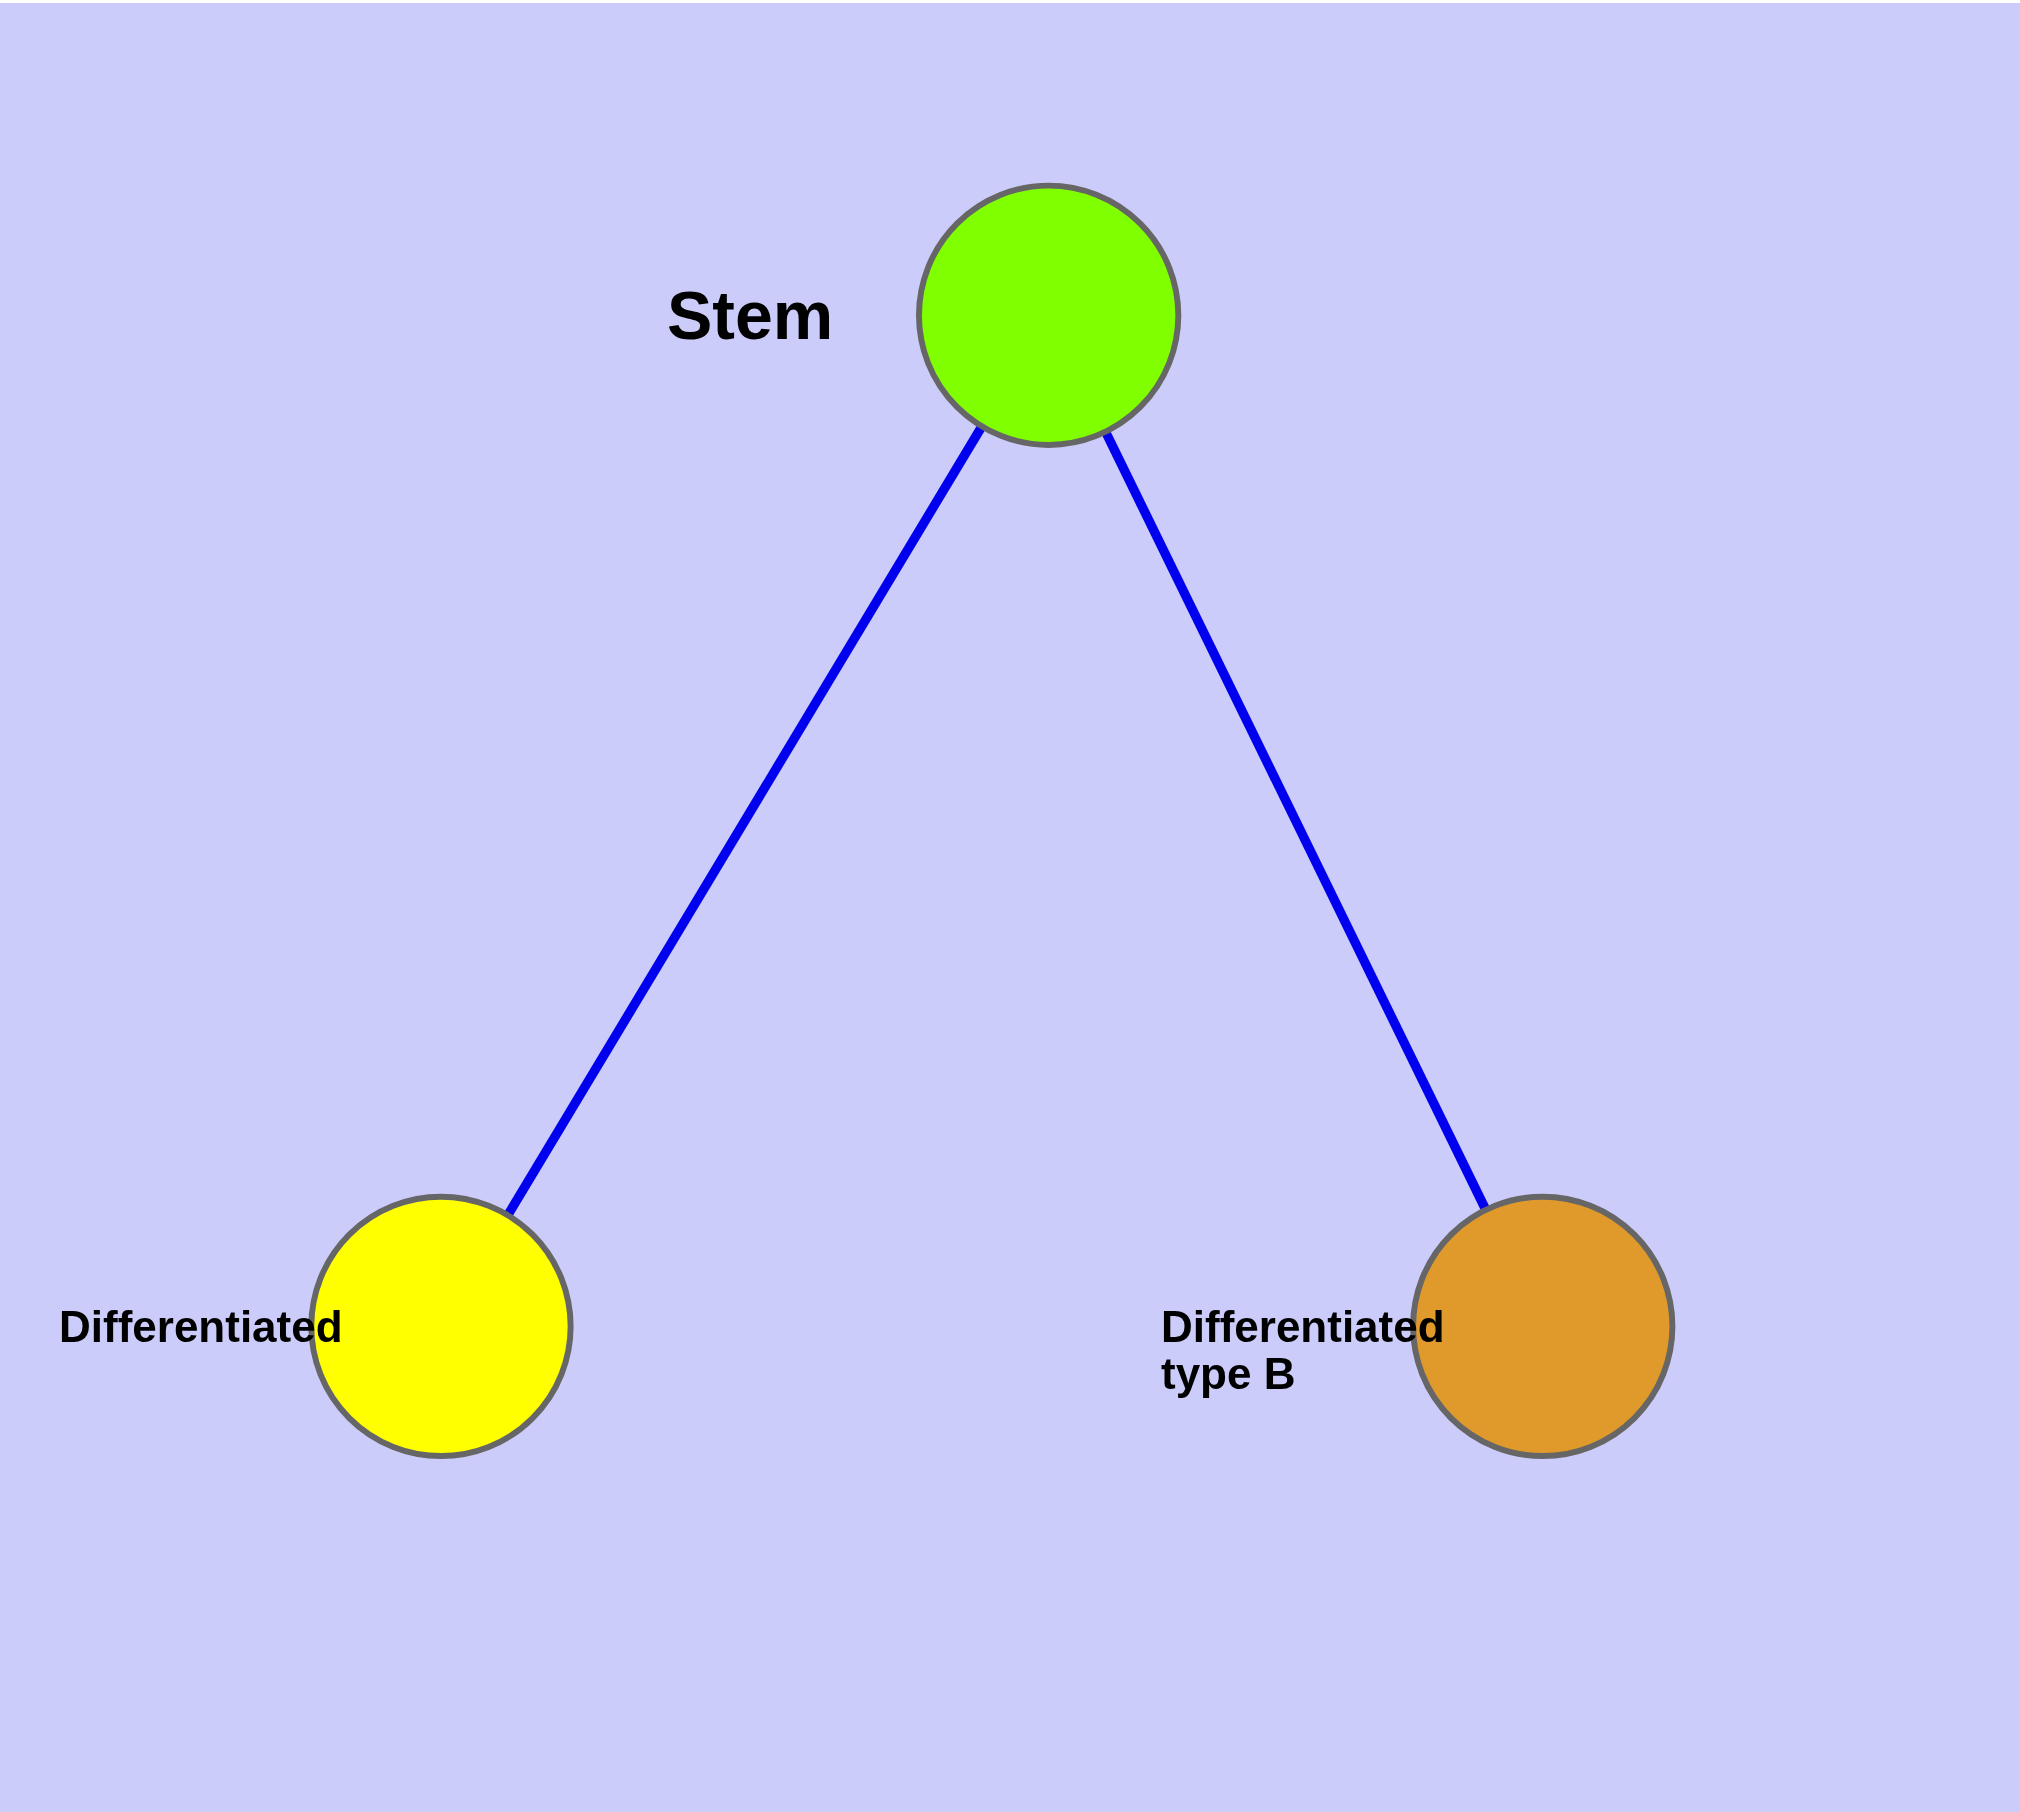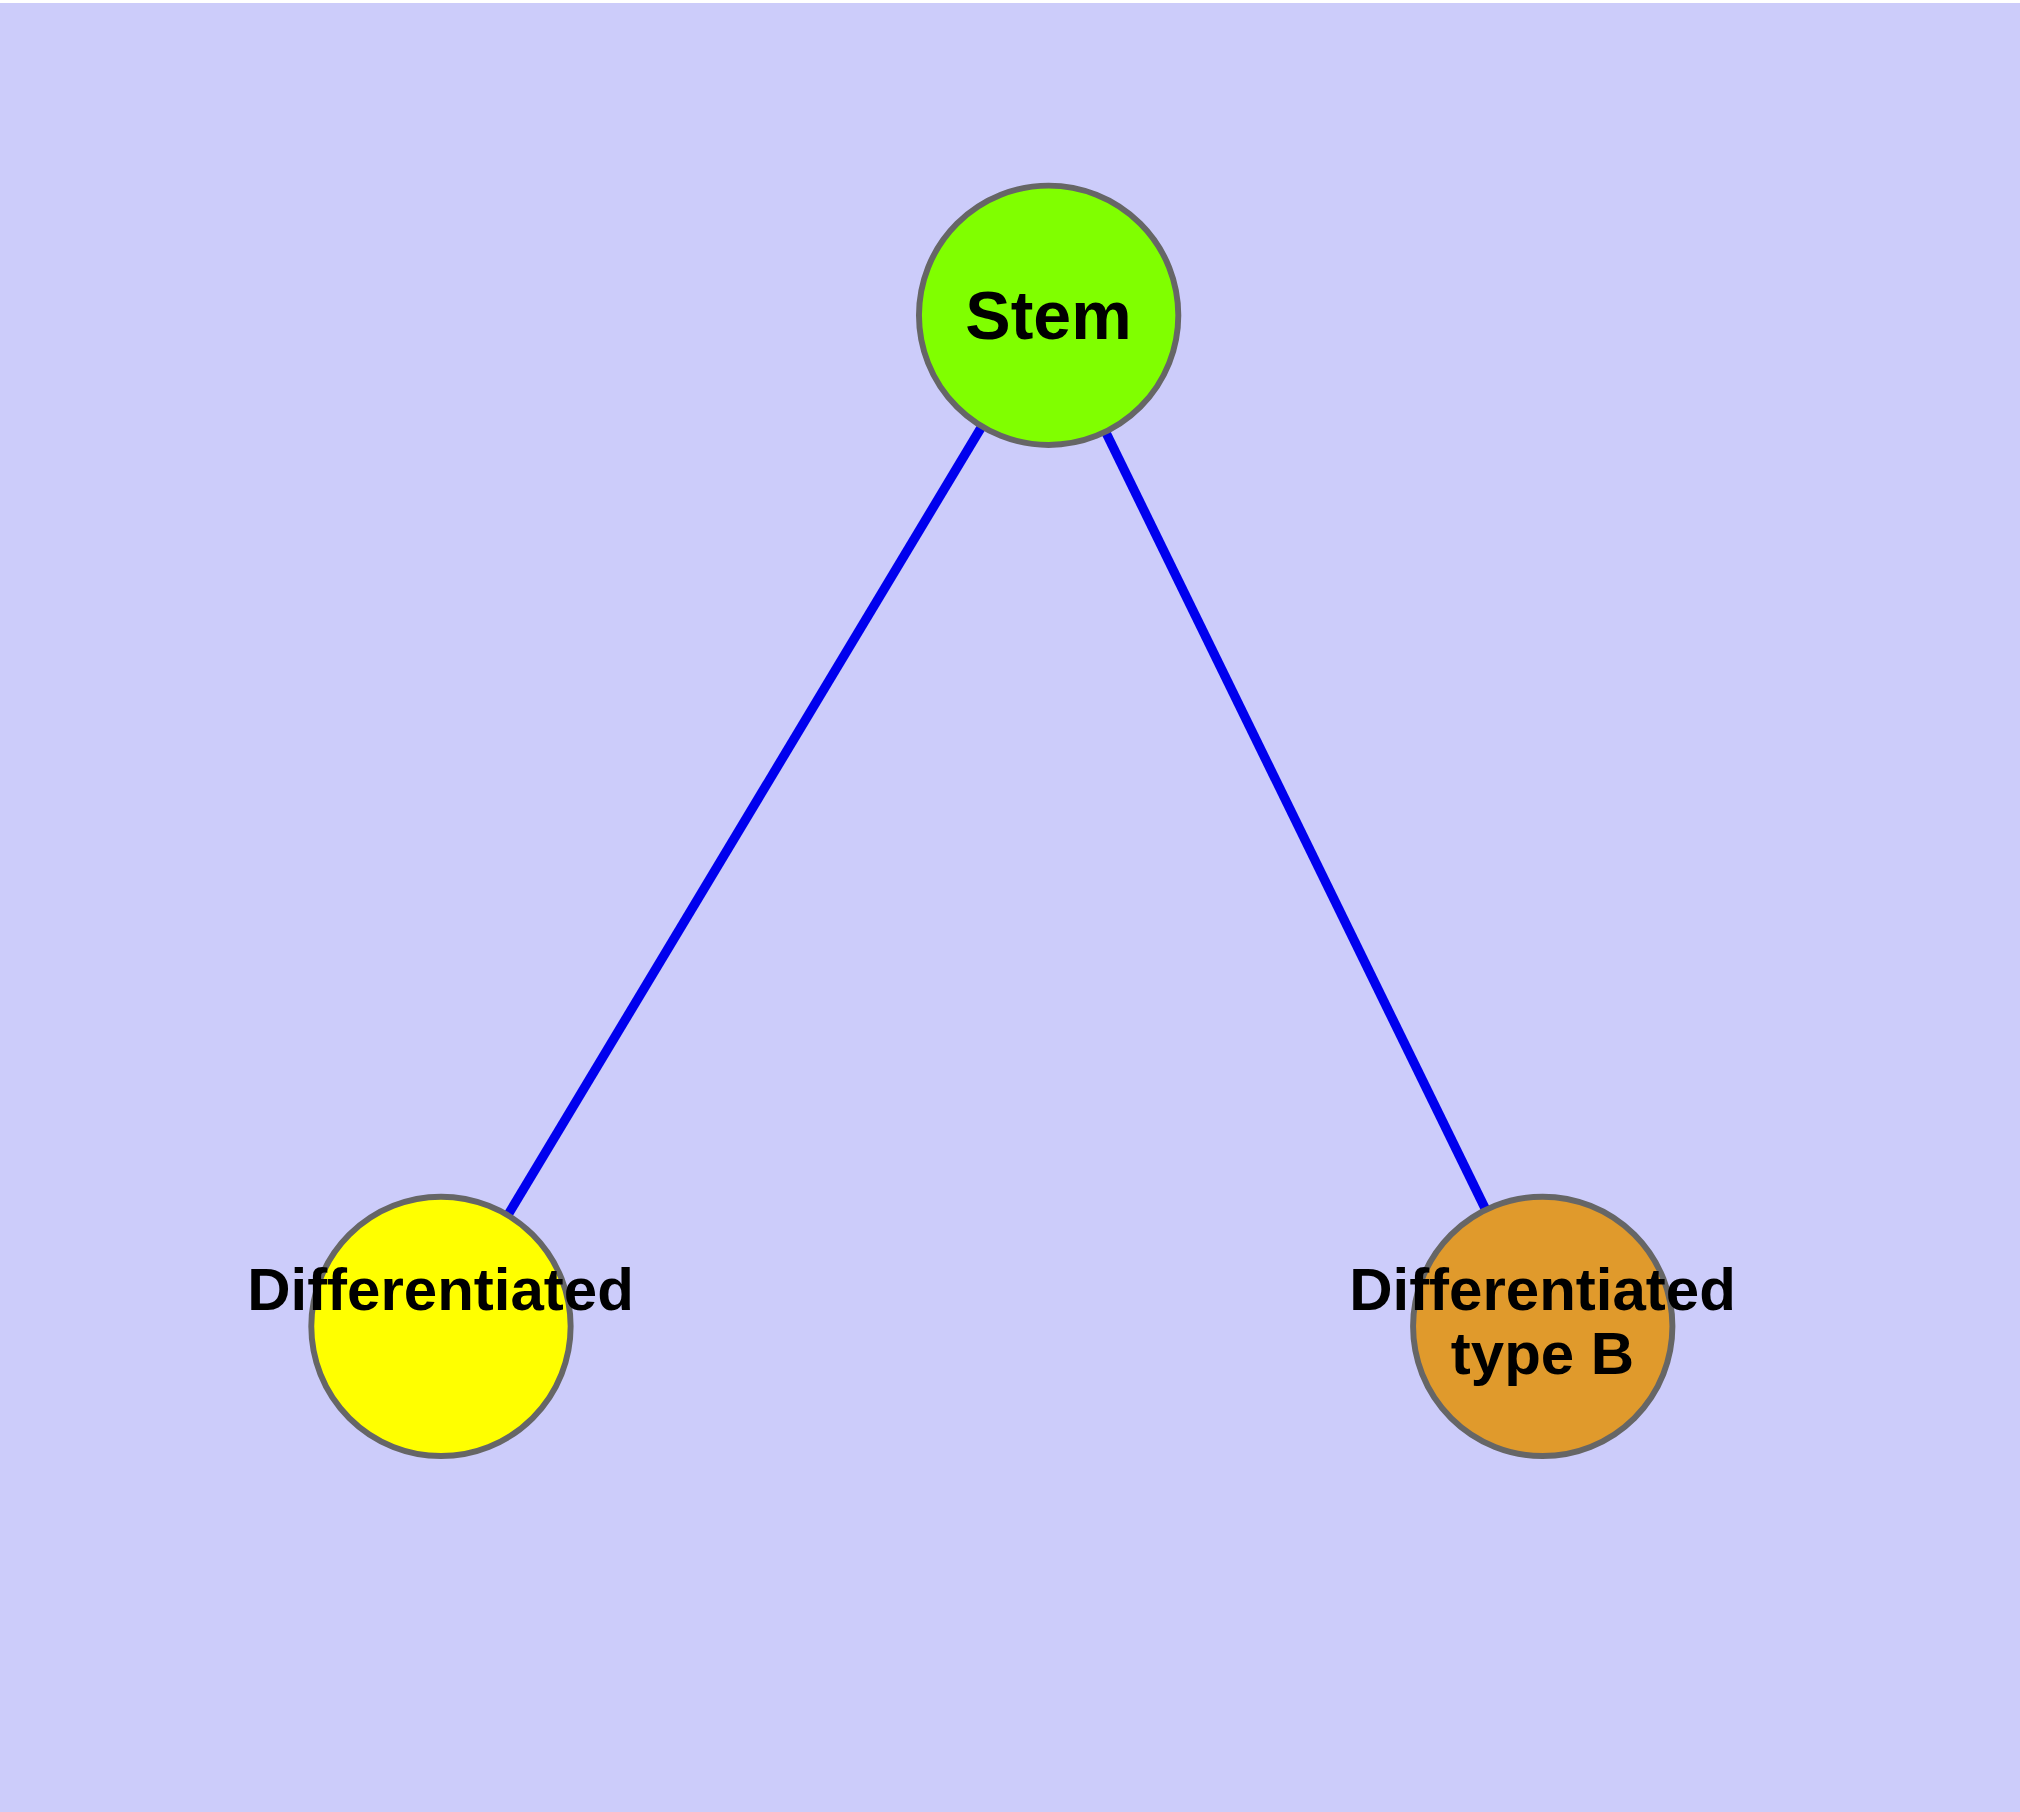--- a/index.html
+++ b/index.html
@@ -28,33 +28,34 @@
   }
   #graph-svg {
     position: absolute;
     left: 0;
     top: 0;
     width: 2021px;
     height: 1812px;
   }
   .node-label {
     position: absolute;
-    text-align: center;
+    text-align: left;
     color: #000000;
     font-weight: bold;
     line-height: 1.06;
     white-space: pre;
     pointer-events: none;
     -webkit-font-smoothing: antialiased;
   }
   .label-stem {
     font-size: 68px;
   }
   .label-leaf {
-    font-size: 60px;
+    font-size: 44px;
+    margin-top: 46px;
   }
 </style>
 </head>
 <body>
 
 <div id="canvas">
 
   <div id="plot-background"></div>
 
   <svg id="graph-svg" viewBox="0 0 2384 2138">

